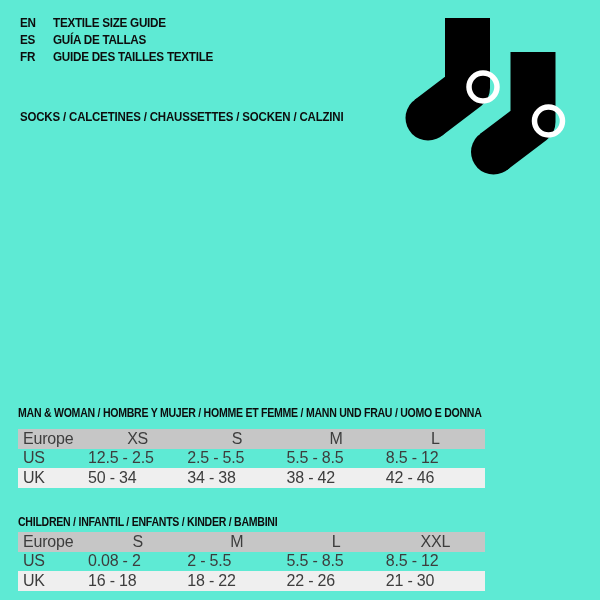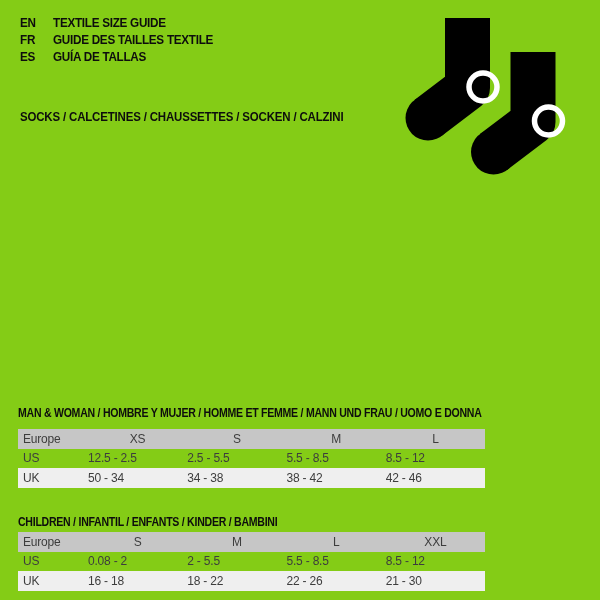--- a/index.html
+++ b/index.html
@@ -2,21 +2,21 @@
 <html style="--table-header-bg: #c6c6c6; --table-alt-row-bg: #efefef; --table-text: #3d3d3d; --title-text: #0d0d0d; --icon-color: #000000;"><head>
 <meta charset="utf-8">
 <style>
   * { margin:0; padding:0; box-sizing:border-box; }
   html,body { background:#fff; }
   body {
     width:600px; height:600px;
     font-family:"Liberation Sans","DejaVu Sans",sans-serif;
     color:#111;
   }
-  .page { position:relative; width:600px; height:600px; background:#84cc16; overflow:hidden; }
+  .page { position:relative; width:600px; height:600px; background:#5eead4; overflow:hidden; }
 
   
   .lang-block { position:absolute; left:20px; top:14px; }
   .lang-row { display:flex; line-height:17px; }
   .lang-code, .lang-label {
     font-weight:bold; font-size:13px; letter-spacing:-0.3px;
     display:inline-block; transform:scaleX(0.9); transform-origin:left center;
     white-space:nowrap; color:#0d0d0d;
   }
   .lang-code { width:33px; flex:0 0 33px; }
@@ -38,21 +38,21 @@
     font-weight:bold; font-size:12px; letter-spacing:-0.3px;
     display:inline-block; transform:scaleX(0.88); transform-origin:left center;
     white-space:nowrap; color:#0d0d0d;
   }
   .t1-title { top:406px; }
   .t2-title { top:515px; }
 
   .size-table {
     position:absolute; left:18px; width:467px;
     border-collapse:collapse; table-layout:fixed;
-    font-size:12px; color:var(--table-text,#3d3d3d);
+    font-size:16px; color:var(--table-text,#3d3d3d);
   }
   .t1-table { top:429px; }
   .t2-table { top:532px; }
   .size-table th, .size-table td {
     height:19.5px; padding:0; font-weight:normal;
     vertical-align:middle; letter-spacing:-0.2px;
   }
   .size-table th:first-child, .size-table td:first-child {
     text-align:left; padding-left:5px;
   }
@@ -63,26 +63,26 @@
 <body>
 
 <div class="page">
 
   <div class="lang-block">
     <div class="lang-row">
       <span class="lang-code">EN</span>
       <span class="lang-label">TEXTILE SIZE GUIDE</span>
     </div>
     <div class="lang-row">
+      <span class="lang-code">ES</span>
+      <span class="lang-label">GUÍA DE TALLAS</span>
+    </div>
+    <div class="lang-row">
       <span class="lang-code">FR</span>
       <span class="lang-label">GUIDE DES TAILLES TEXTILE</span>
-    </div>
-    <div class="lang-row">
-      <span class="lang-code">ES</span>
-      <span class="lang-label">GUÍA DE TALLAS</span>
     </div>
   </div>
 
   <div class="category">SOCKS / CALCETINES / CHAUSSETTES / SOCKEN / CALZINI</div>
 
   <svg class="socks-svg" viewBox="400 0 180 185" xmlns="http://www.w3.org/2000/svg" aria-hidden="true">
 
     <g>
       <path d="M467.5 18 L467.5 88 L428 118" stroke="#000" stroke-width="45" fill="none" stroke-linejoin="round" stroke-linecap="butt"></path>
       <circle cx="428" cy="118" r="22.5" fill="#000"></circle>

